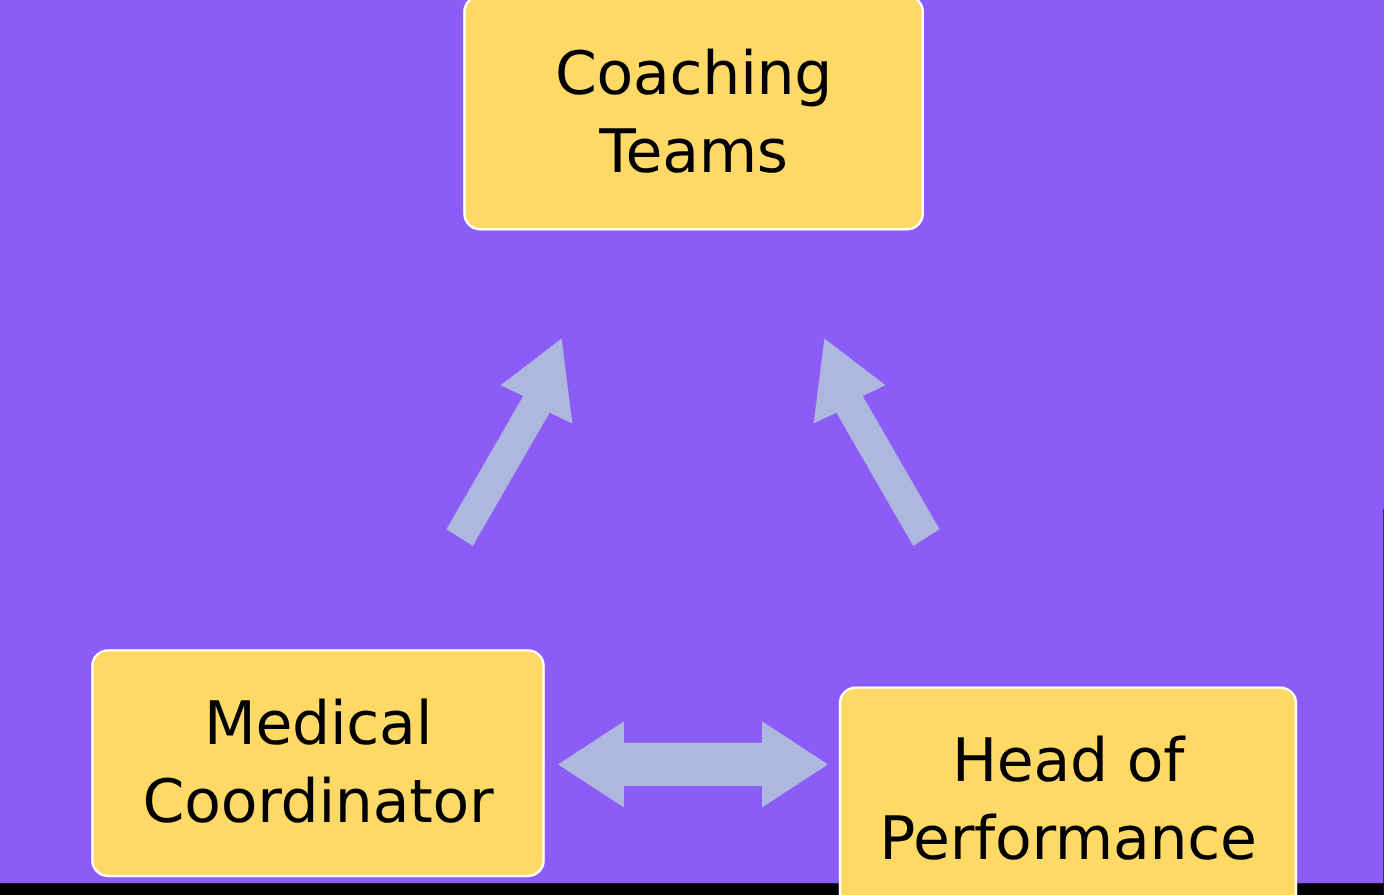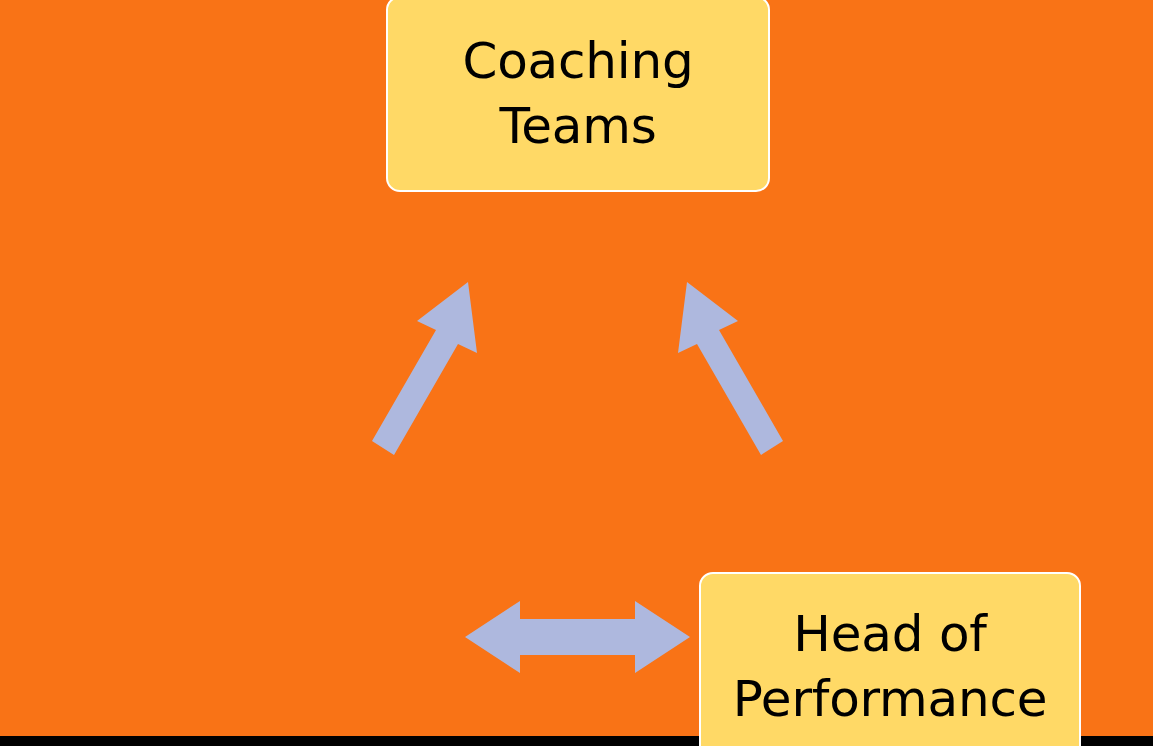--- a/index.html
+++ b/index.html
@@ -10,21 +10,21 @@
   body {
     width: 1153px;
     height: 746px;
     overflow: hidden;
     font-family: "DejaVu Sans", "Liberation Sans", sans-serif;
   }
   #stage {
     position: relative;
     width: 1153px;
     height: 736px;
-    background: #f97316;
+    background: #8b5cf6;
   }
   .node {
     position: absolute;
     box-sizing: border-box;
     background: #FFD966;
     border: 2px solid #FFFFFF;
     border-radius: 14px;
     display: flex;
     align-items: center;
     justify-content: center;
@@ -86,20 +86,22 @@
   }
 </style>
 </head>
 <body>
 
 <div id="stage">
 
   <div class="node" id="node-coaching-teams">Coaching
 Teams</div>
 
+  <div class="node" id="node-medical-coordinator">Medical
+Coordinator</div>
 
   <div class="node" id="node-head-of-performance">Head of
 Performance</div>
 
   <div class="connector" id="connector-left">
     <svg viewBox="0 0 160 200" xmlns="http://www.w3.org/2000/svg">
       <polygon points="128,17 137,88 118,79 54,190 32,176 96,65 77,56" fill="#AEB8DE"></polygon>
     </svg>
   </div>
 

